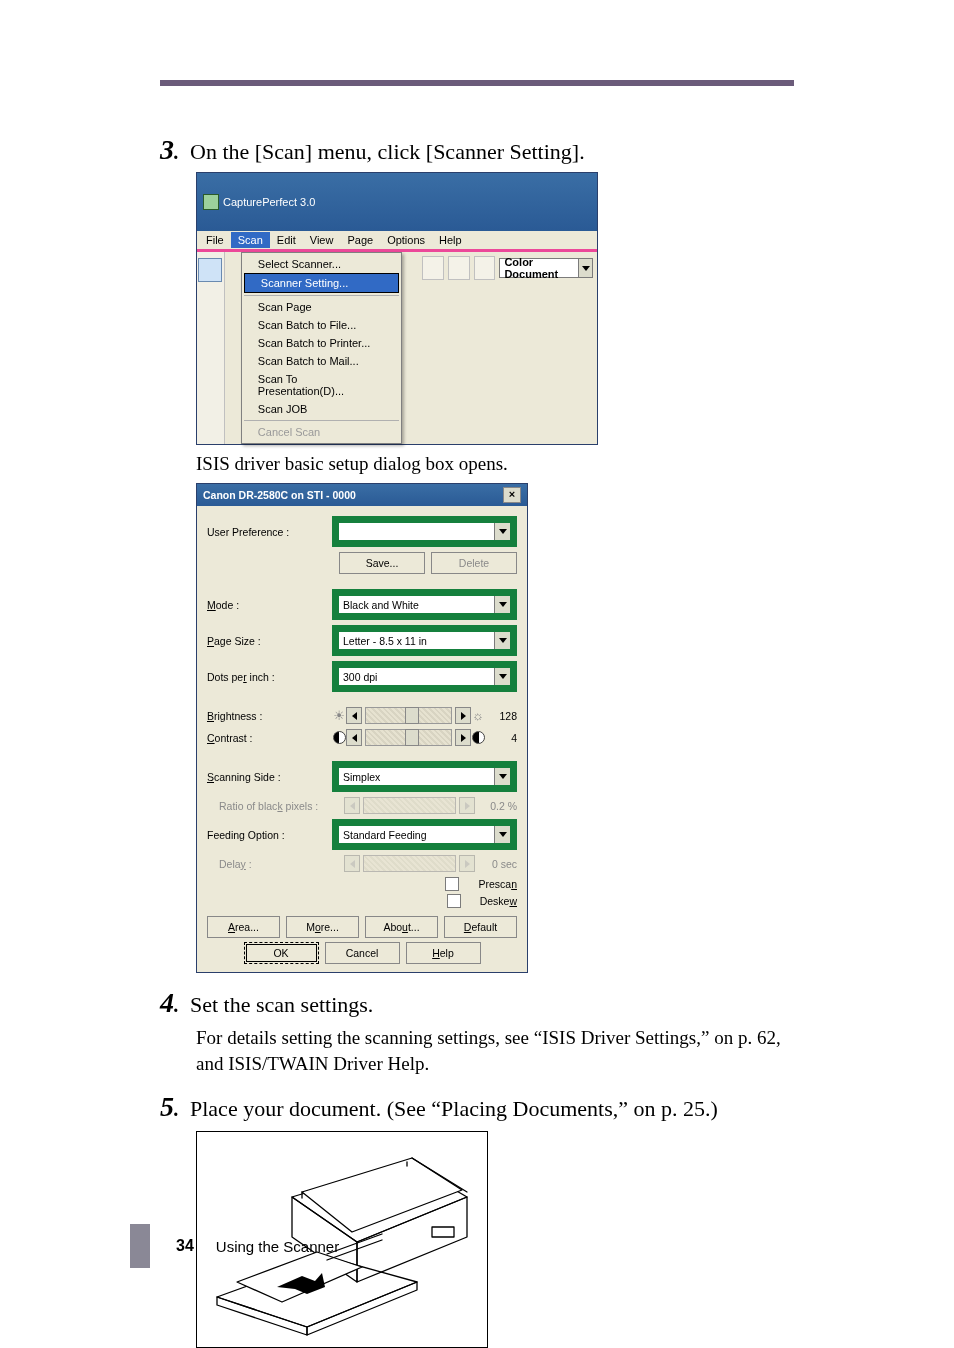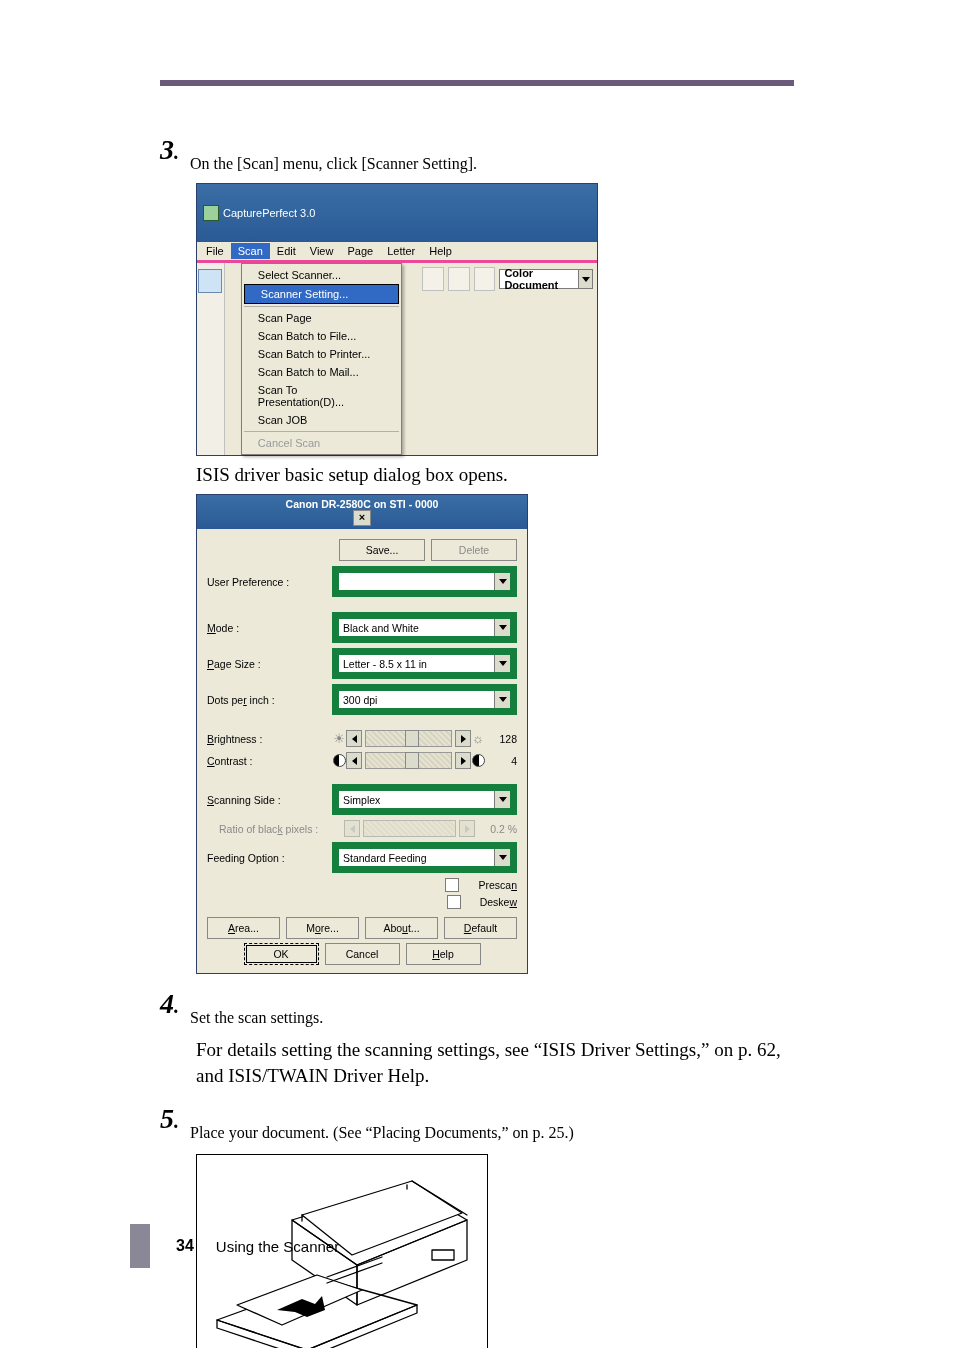--- a/index.html
+++ b/index.html
@@ -35,24 +35,23 @@
     line-height: 1;
     color: #000;
   }
   .step-dot {
     font-weight: bold;
     font-size: 20px;
     margin-right: 6px;
     line-height: 28px;
   }
   .step-text {
-    font-size: 16px;
+    font-size: 22px;
     line-height: 26px;
     padding-top: 3px;
-    margin-top: 12px;
   }
   .body-text {
     font-size: 19px;
     line-height: 26px;
     margin-left: 36px;
     margin-top: 6px;
   }
   .screenshot {
     margin-left: 36px;
     margin-top: 6px;
@@ -158,21 +157,20 @@
     border: 1px solid #2a3f6b;
   }
   .isis-title {
     background: linear-gradient(#3a6ea5, #2a5a95);
     color: #fff;
     padding: 3px 6px;
     font-weight: bold;
     display: flex;
     justify-content: space-between;
     align-items: center;
-    flex-direction: column;
   }
   .isis-close {
     width: 16px; height: 14px; background: #dcdccc; color: #000; text-align: center;
     font-weight: bold; font-family: Arial; font-size: 11px; line-height: 13px;
     border: 1px solid #888;
   }
   .isis-body {
     padding: 10px 10px 8px 10px;
   }
   .isis-row {
@@ -284,21 +282,21 @@
       <div class="cp-title">
         <span class="cp-title-icon"></span>
         <span>CapturePerfect 3.0</span>
       </div>
       <div class="cp-menubar">
         <span>File</span>
         <span class="open">Scan</span>
         <span>Edit</span>
         <span>View</span>
         <span>Page</span>
-        <span>Letter</span>
+        <span>Options</span>
         <span>Help</span>
       </div>
       <div class="cp-body">
         <div class="cp-toolbar-left">
           <div class="cp-scan-icon"></div>
         </div>
         <div class="cp-drop">
           <div class="row">Select Scanner...</div>
           <div class="row hl" style="border:1px solid #000; margin:0 2px;">Scanner Setting...</div>
           <hr>
@@ -330,32 +328,32 @@
 
   <div class="body-text">ISIS driver basic setup dialog box opens.</div>
 
   <div class="screenshot">
     <div class="isis-window">
       <div class="isis-title">
         <span>Canon DR-2580C on STI - 0000</span>
         <span class="isis-close">×</span>
       </div>
       <div class="isis-body">
-        <div class="isis-row" style="justify-content:flex-end; gap:6px;">
-          <div class="isis-btn" style="width:84px">Save...</div>
-          <div class="isis-btn" style="width:84px; color:#8a8a8a;">Delete</div>
-        </div>
         <div class="isis-row">
           <span class="isis-label">User Preference :</span>
           <div class="isis-combo">
             <span class="val"></span>
             <span class="arrow">
                 <span class="tri-down"></span>
               </span>
           </div>
+        </div>
+        <div class="isis-row" style="justify-content:flex-end; gap:6px;">
+          <div class="isis-btn" style="width:84px">Save...</div>
+          <div class="isis-btn" style="width:84px; color:#8a8a8a;">Delete</div>
         </div>
         <div class="isis-sep"></div>
 
         <div class="isis-row">
           <span class="isis-label"><u class="acc">M</u>ode :</span>
           <div class="isis-combo">
             <span class="val">Black and White</span>
             <span class="arrow">
                 <span class="tri-down"></span>
               </span>
@@ -445,20 +443,33 @@
         </div>
 
         <div class="isis-row">
           <span class="isis-label">Feedin<u class="acc">g</u> Option :</span>
           <div class="isis-combo">
             <span class="val">Standard Feeding</span>
             <span class="arrow">
                 <span class="tri-down"></span>
               </span>
           </div>
+        </div>
+        <div class="isis-row">
+          <span class="isis-label dim" style="padding-left:12px;">Dela<u class="acc">y</u> :</span>
+          <div class="isis-slider-wrap">
+            <div class="isis-sbtn" style="opacity:.5">
+                <span class="tri-left" style="border-right-color:#aaa"></span>
+              </div>
+            <div class="isis-strack" style="opacity:.6"></div>
+            <div class="isis-sbtn" style="opacity:.5">
+                <span class="tri-right" style="border-left-color:#aaa"></span>
+              </div>
+          </div>
+          <span class="isis-val" style="width:38px; color:#8a8a8a;">0 sec</span>
         </div>
 
 
         <div class="isis-checkrow">
           <span class="isis-check"></span>
           <span>Presca<u class="acc">n</u></span>
         </div>
         <div class="isis-checkrow">
           <span class="isis-check"></span>
           <span>Deske<u class="acc">w</u></span>

